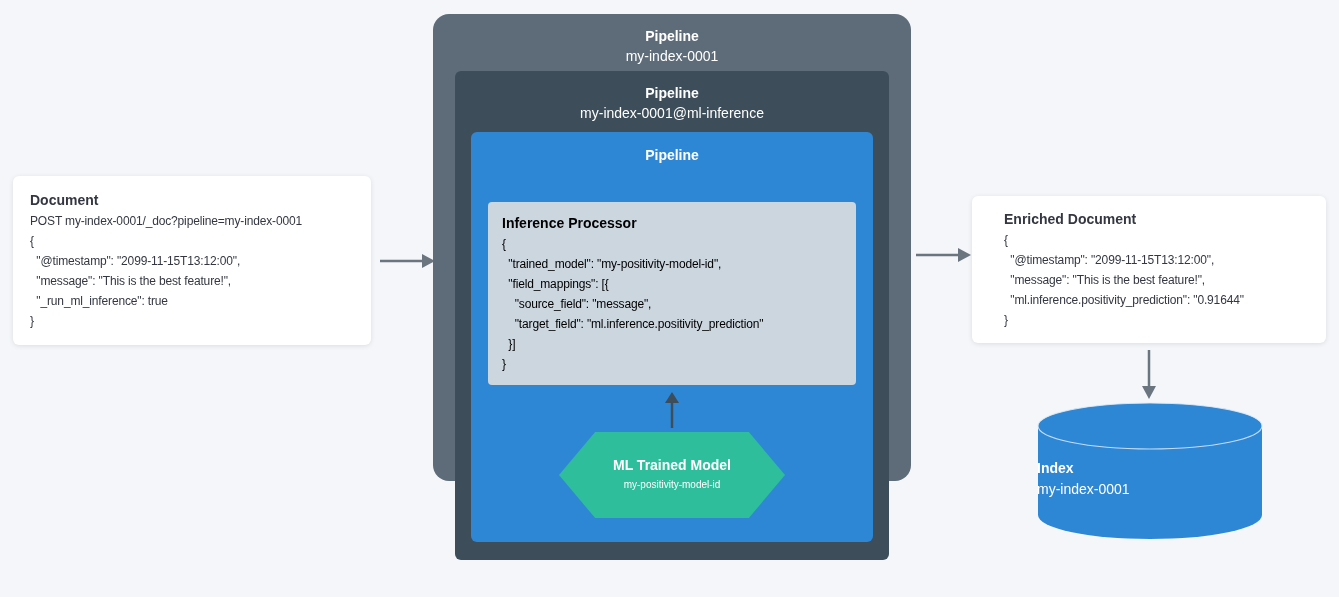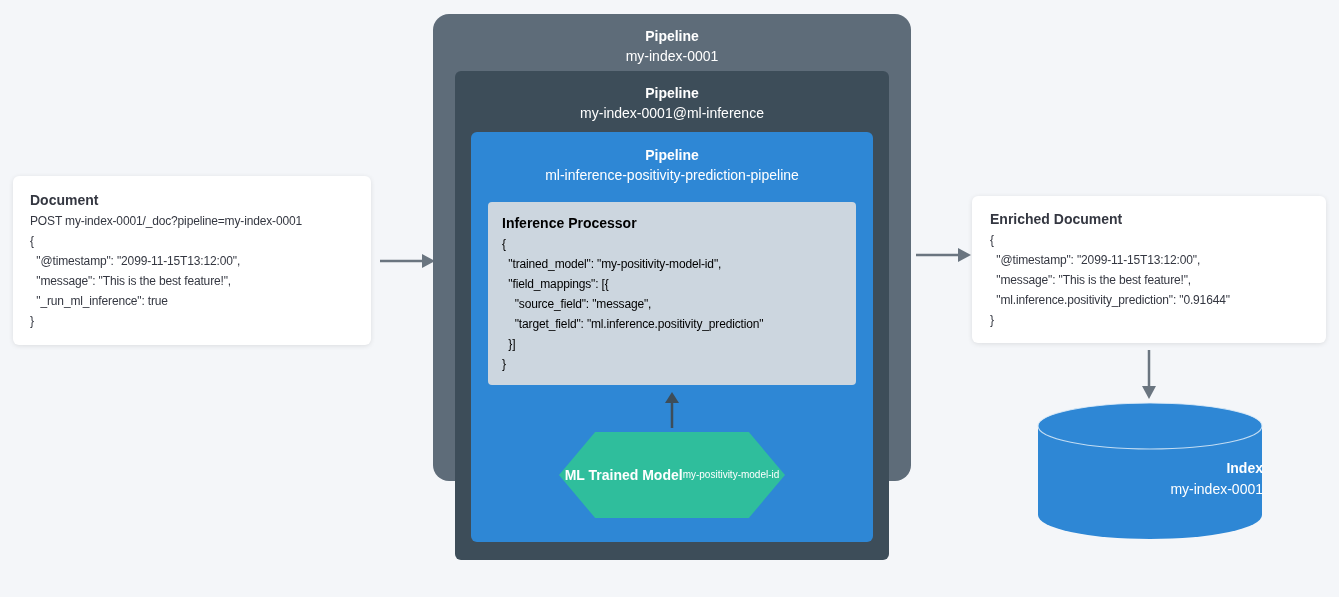--- a/index.html
+++ b/index.html
@@ -42,31 +42,31 @@
     position:absolute; left:17px; top:70px; width:368px;
     background:#ccd6df; border-radius:4px; box-shadow:none;
     padding:11px 14px; color:#000000;
   }
 
   
   .hexagon {
     position:absolute; left:88px; top:300px; width:226px; height:86px;
     background:#2fbe9c;
     clip-path:polygon(0% 50%, 16% 0%, 84% 0%, 100% 50%, 84% 100%, 16% 100%);
-    display:flex; flex-direction:row; align-items:center; justify-content:center;
+    display:flex; flex-direction:column; align-items:center; justify-content:center;
     color:#ffffff; text-align:center;
   }
   .hex-title { font-size:14px; font-weight:bold; line-height:20px; }
   .hex-name  { font-size:10px; line-height:20px; }
 
   
   .cylinder { position:absolute; left:1037px; top:402px; width:226px; height:138px; }
   .cyl-label {
     position:absolute; left:0; top:56px; width:100%;
-    text-align:right; color:#ffffff;
+    text-align:left; color:#ffffff;
   }
   .cyl-title { font-size:14px; font-weight:bold; line-height:21px; }
   .cyl-name  { font-size:14px; line-height:21px; }
 
   .arrow { position:absolute; }
 </style>
 </head>
 <body>
 
 <div class="canvas">
@@ -94,21 +94,20 @@
 
     <div class="pipeline-mid">
       <div class="pipeline-head">
         <div class="pl-label">Pipeline</div>
         <div class="pl-name">my-index-0001@ml-inference</div>
       </div>
 
       <div class="pipeline-inner">
         <div class="pipeline-head" style="padding-top:13px;">
           <div class="pl-label">Pipeline</div>
-          <div class="pl-name">ml-inference-positivity-prediction-pipeline</div>
         </div>
 
         <div class="card processor-card">
           <div class="card-title">Inference Processor</div>
           <div class="code-line">{</div>
           <div class="code-line">  "trained_model": "my-positivity-model-id",</div>
           <div class="code-line">  "field_mappings": [{</div>
           <div class="code-line">    "source_field": "message",</div>
           <div class="code-line">    "target_field": "ml.inference.positivity_prediction"</div>
           <div class="code-line">  }]</div>
@@ -126,21 +125,21 @@
         </div>
       </div>
     </div>
   </div>
 
   <svg class="arrow" style="left:916px; top:246px;" width="56" height="18">
     <line x1="0" y1="9" x2="43" y2="9" stroke="#6a7580" stroke-width="2.5"></line>
     <polygon points="42,2 55,9 42,16" fill="#6a7580"></polygon>
   </svg>
 
-  <div class="card" style="left:972px; top:196px; width:354px; padding:13px 18px;">
+  <div class="card" style="left:972px; top:196px; width:354px; padding:13px 32px;">
     <div class="card-title">Enriched Document</div>
     <div class="code-line">{</div>
     <div class="code-line">  "@timestamp": "2099-11-15T13:12:00",</div>
     <div class="code-line">  "message": "This is the best feature!",</div>
     <div class="code-line">  "ml.inference.positivity_prediction": "0.91644"</div>
     <div class="code-line">}</div>
   </div>
 
   <svg class="arrow" style="left:1139px; top:350px;" width="20" height="50">
     <line x1="10" y1="0" x2="10" y2="37" stroke="#6a7580" stroke-width="2.5"></line>

